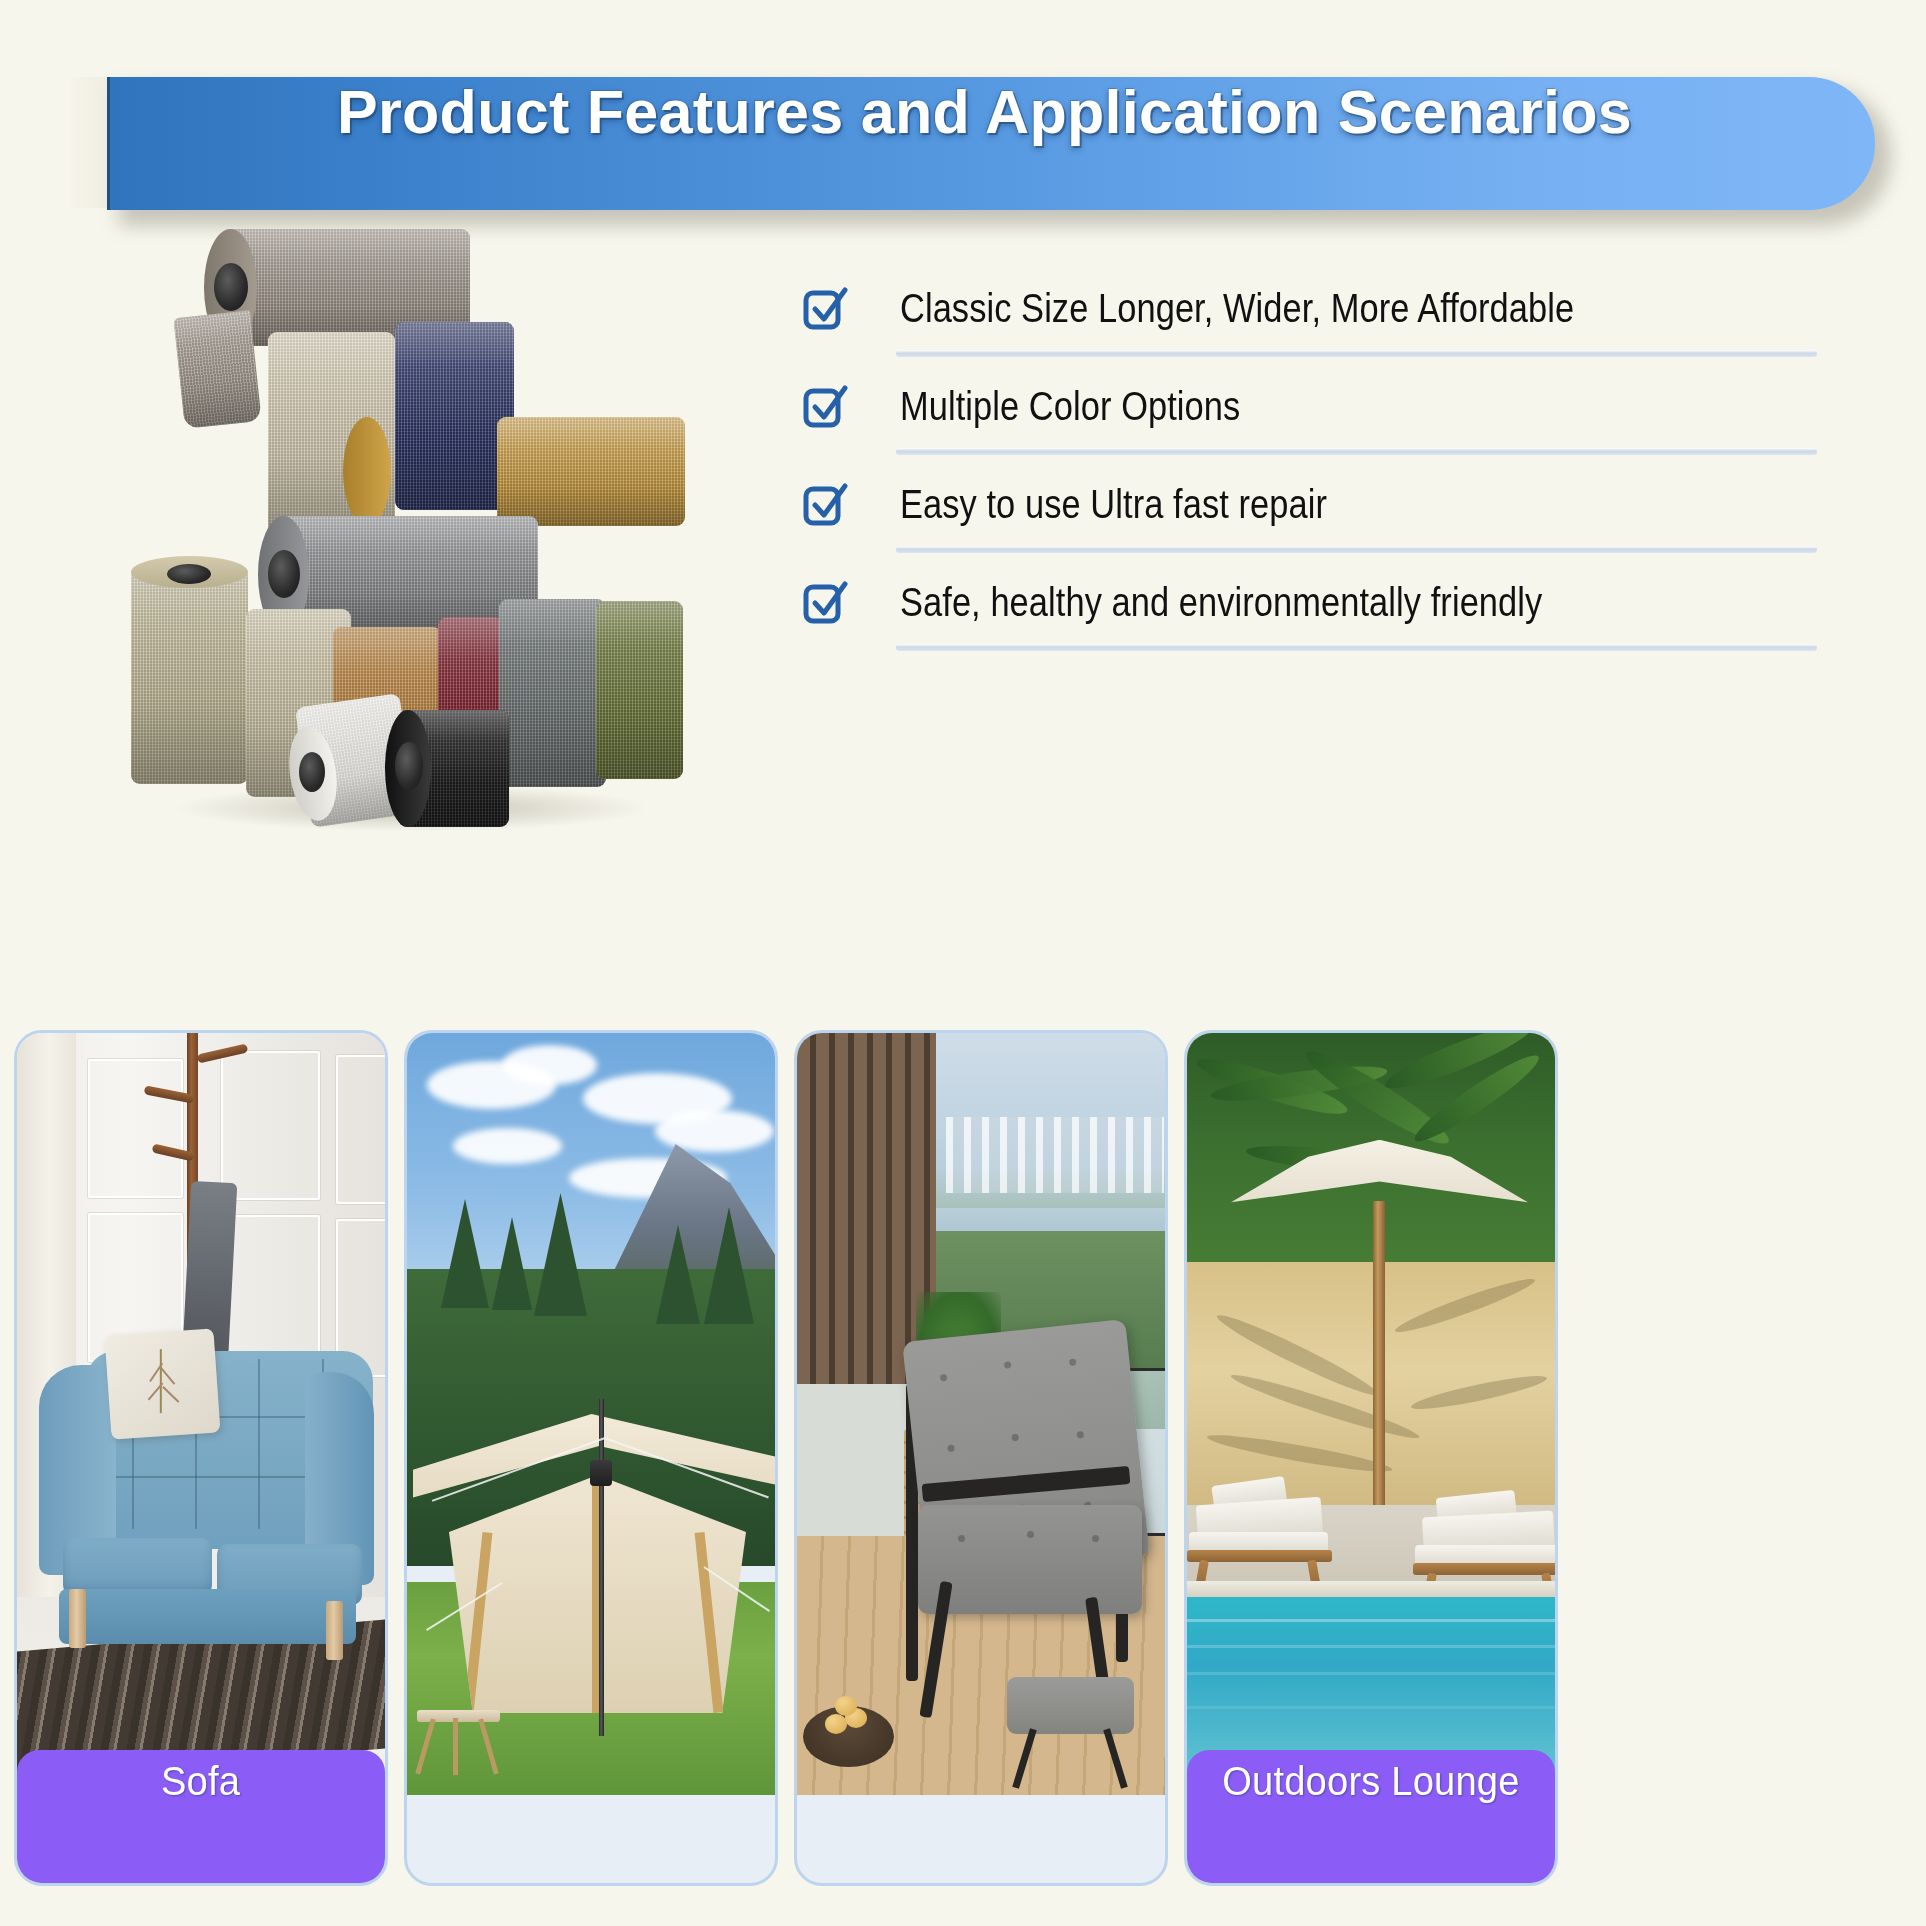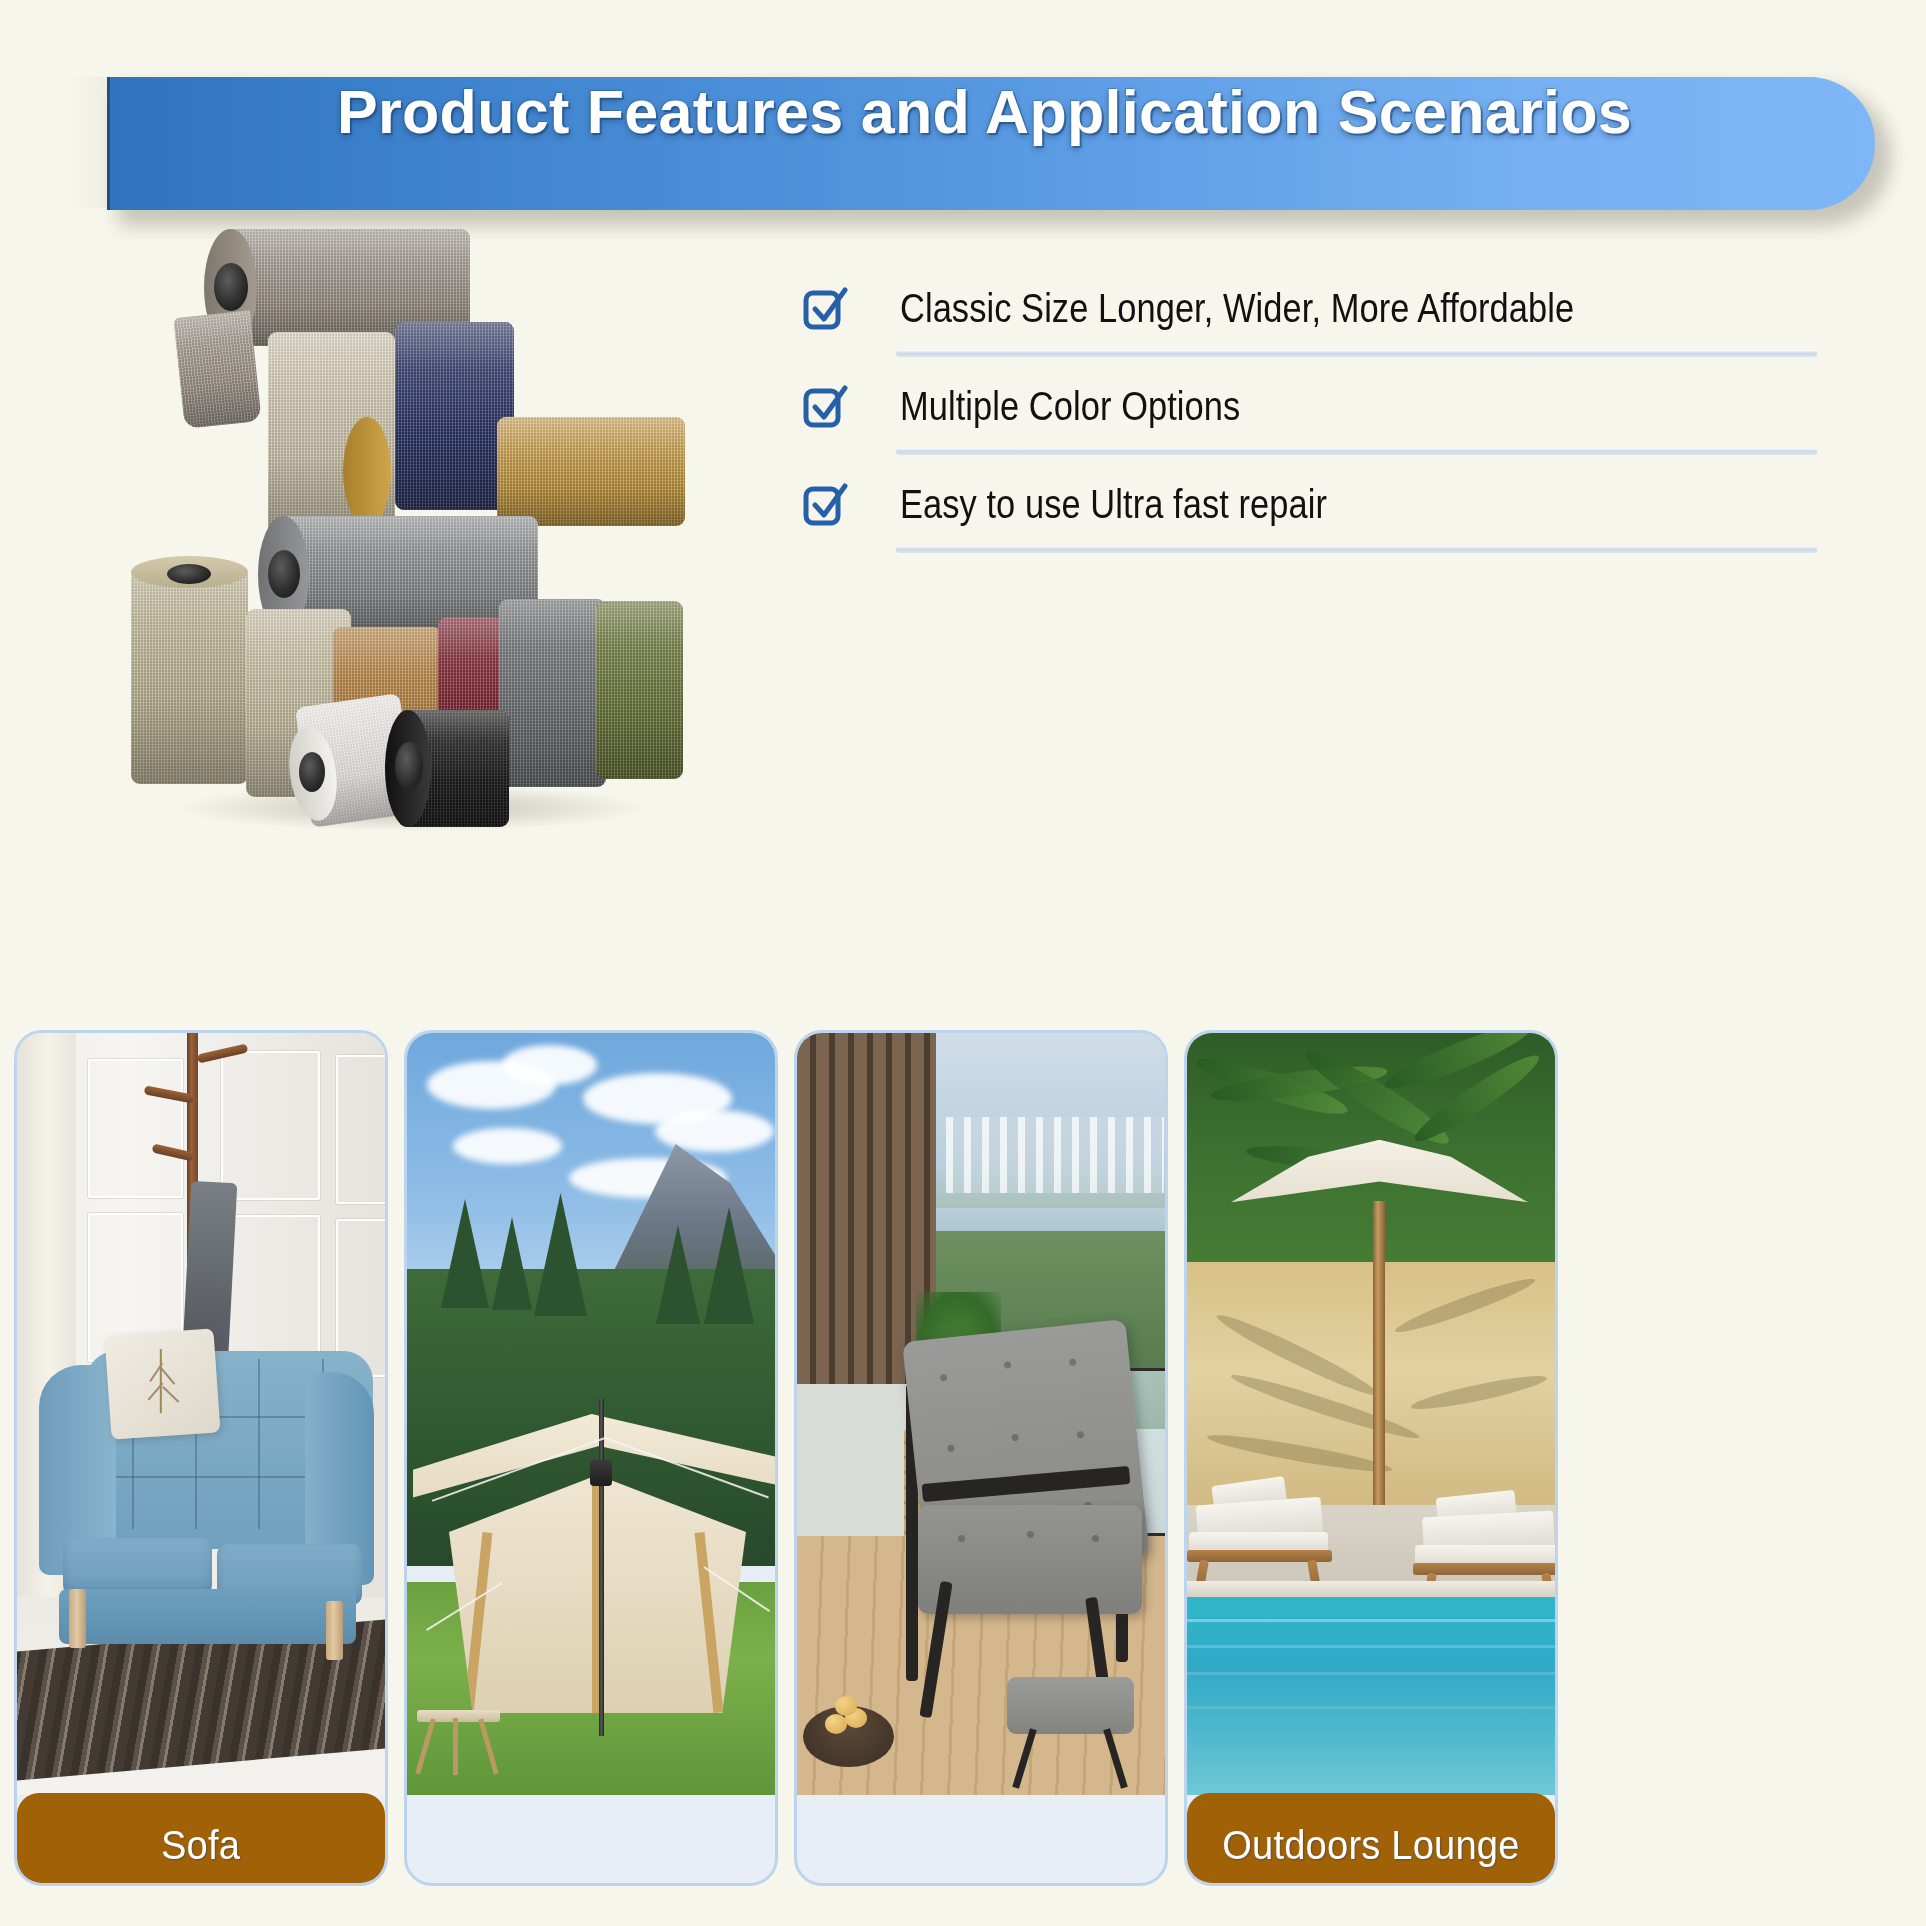--- a/index.html
+++ b/index.html
@@ -198,27 +198,27 @@
     left: 0; top: 0;
     width: 100%;
     height: 762px;
     overflow: hidden;
   }
   .card-label {
     position: absolute;
     left: 0;
     bottom: 0;
     width: 100%;
-    height: 90px;
-    background: #a16207;
+    height: 133px;
+    background: #8b5cf6;
     border-radius: 22px 22px 22px 22px;
     display: flex;
     align-items: flex-start;
     justify-content: center;
-    padding-top: 29px;
+    padding-top: 8px;
   }
   .card-label span {
     color: #ffffff;
     font-size: 41px;
     letter-spacing: 0.2px;
     transform: scaleX(0.93);
     text-shadow: 1px 1px 2px rgba(20,55,100,0.45);
     white-space: nowrap;
   }
 
@@ -488,20 +488,30 @@
     <div class="ck">
       <svg viewBox="0 0 48 48" width="48" height="48">
         <rect x="4" y="9" width="32" height="34" rx="7" ry="7" fill="none" stroke="#2560a8" stroke-width="5"></rect>
         <path d="M13 25 L22 35 L43 6" fill="none" stroke="#2560a8" stroke-width="5" stroke-linecap="round" stroke-linejoin="round"></path>
       </svg>
     </div>
     <div class="feature-label">Easy to use Ultra fast repair</div>
     <div class="feature-underline"></div>
   </div>
 
+  <div class="feature-row">
+    <div class="ck">
+      <svg viewBox="0 0 48 48" width="48" height="48">
+        <rect x="4" y="9" width="32" height="34" rx="7" ry="7" fill="none" stroke="#2560a8" stroke-width="5"></rect>
+        <path d="M13 25 L22 35 L43 6" fill="none" stroke="#2560a8" stroke-width="5" stroke-linecap="round" stroke-linejoin="round"></path>
+      </svg>
+    </div>
+    <div class="feature-label">Safe, healthy and environmentally friendly</div>
+    <div class="feature-underline"></div>
+  </div>
 
 </div>
 
 <div class="cards">
 
   <div class="card">
     <div class="card-photo">
       <div class="sofa-scene">
         <div class="sofa-wall"></div>
         <div class="sofa-curtain"></div>

